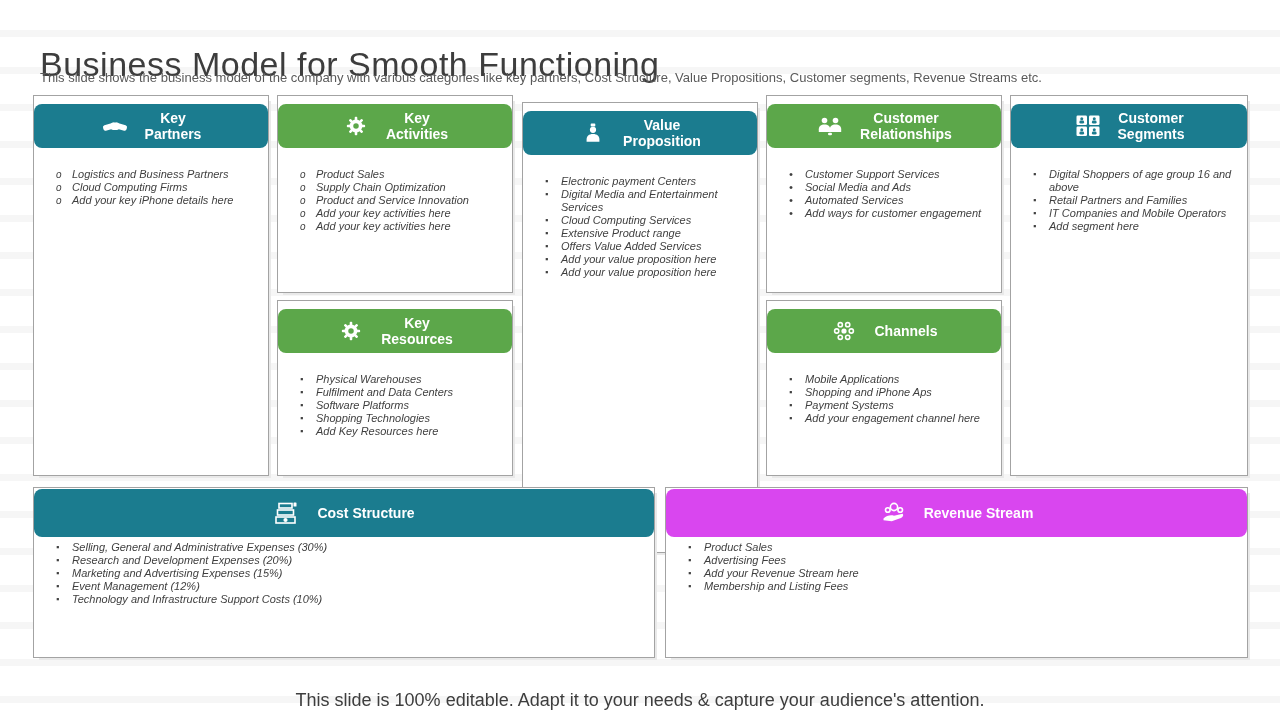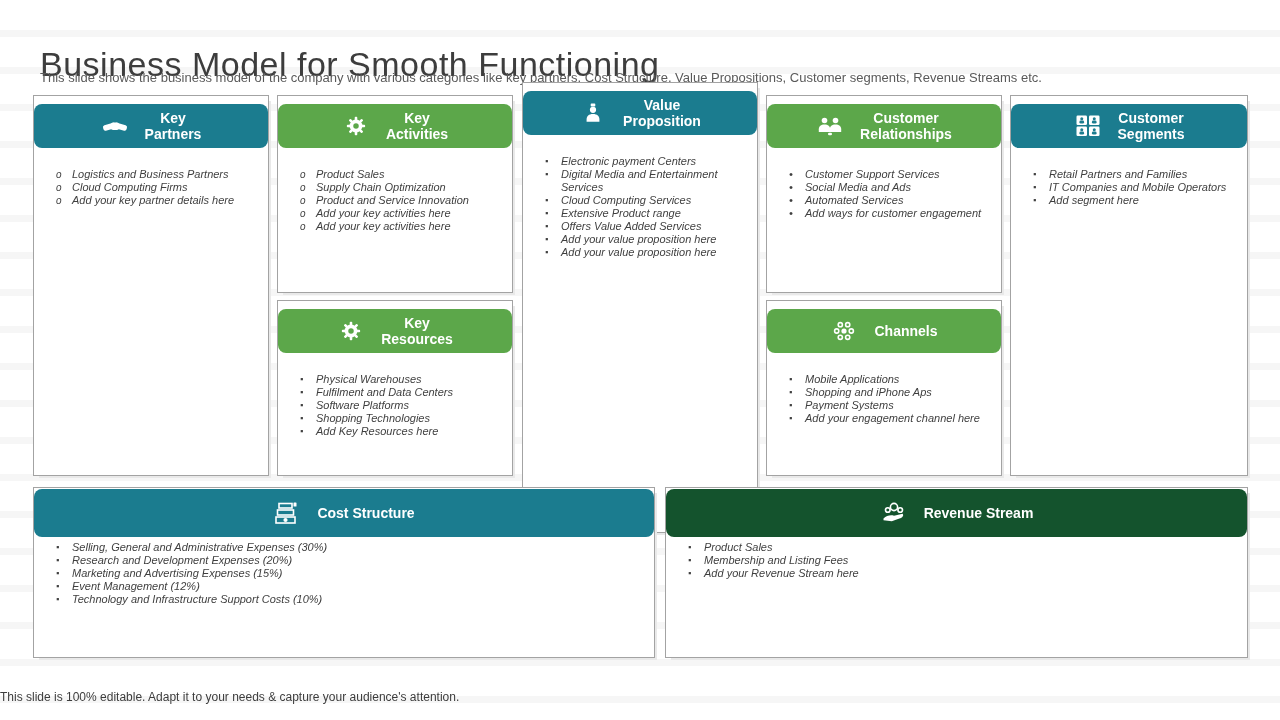--- a/index.html
+++ b/index.html
@@ -48,22 +48,22 @@
   ul.bullet-circle li::before{
     content:"o";position:absolute;left:2px;top:0;font-size:10px;color:#3f3f3f;
   }
   ul.bullet-square li::before{
     content:"\25AA";position:absolute;left:2px;top:0;font-size:9px;color:#3f3f3f;
   }
   ul.bullet-dot li::before{
     content:"\2022";position:absolute;left:2px;top:0;font-size:11px;color:#3f3f3f;
   }
   .page-footer{
-    position:absolute;left:0;top:690px;width:1280px;text-align:left;
-    font-size:12px;color:#3d3d3d;
+    position:absolute;left:0;top:690px;width:1280px;text-align:center;
+    font-size:18px;color:#3d3d3d;
   }
 </style>
 </head>
 <body>
 
 <div class="slide">
 
   <h1 class="page-title">Business Model for Smooth Functioning</h1>
   <div class="page-subtitle">This slide shows the business model of the company with various categories like key partners, Cost Structure, Value Propositions, Customer segments, Revenue Streams etc.</div>
 
@@ -75,21 +75,21 @@
           <rect class="w" x="12" y="8" width="13" height="5.5" rx="2" transform="rotate(16 18.5 10.75)"></rect>
           <rect class="w" x="9" y="6.5" width="8" height="7.5" rx="2"></rect>
         </svg>
       </span>
       <span class="band-title">Key
 Partners</span>
     </div>
     <ul class="items bullet-circle">
         <li>Logistics and Business Partners</li>
         <li>Cloud Computing Firms</li>
-        <li>Add your key partner details here</li>
+        <li>Add your key iPhone details here</li>
       </ul>
   </div>
 
   <div class="box" style="left:277px;top:95px;width:236px;height:198px;">
     <div class="band" style="background: rgb(92, 167, 74);">
       <span class="icon">
         <svg width="22" height="22" viewBox="0 0 24 24">
           <g class="w">
             <rect x="10.6" y="2" width="2.8" height="20" rx="1"></rect>
             <rect x="10.6" y="2" width="2.8" height="20" rx="1" transform="rotate(45 12 12)"></rect>
@@ -131,21 +131,21 @@
     </div>
     <ul class="items bullet-square">
         <li>Physical Warehouses</li>
         <li>Fulfilment and Data Centers</li>
         <li>Software Platforms</li>
         <li>Shopping Technologies</li>
         <li>Add Key Resources here</li>
       </ul>
   </div>
 
-  <div class="box" style="left:522px;top:82px;width:236px;height:451px;">
+  <div class="box" style="left:522px;top:102px;width:236px;height:451px;">
     <div class="band" style="background: rgb(27, 124, 143);">
       <span class="icon">
         <svg width="22" height="22" viewBox="0 0 24 24" class="w">
           <rect x="9.5" y="1.5" width="5" height="3.5" rx="0.8"></rect>
           <circle cx="12" cy="8.5" r="3.4"></circle>
           <path d="M12 13c-4.6 0-7 2.4-7 6v2.5h14V19c0-3.6-2.4-6-7-6z"></path>
         </svg>
       </span>
       <span class="band-title">Value
 Proposition</span>
@@ -223,20 +223,21 @@
               <rect x="3.4" y="16.6" width="4.7" height="3" rx="1.4"></rect>
             <circle cx="18.25" cy="14.8" r="1.5"></circle>
               <rect x="15.9" y="16.6" width="4.7" height="3" rx="1.4"></rect>
           </g>
         </svg>
       </span>
       <span class="band-title">Customer
 Segments</span>
     </div>
     <ul class="items bullet-square">
+        <li>Digital Shoppers of age group 16 and above</li>
         <li>Retail Partners and Families</li>
         <li>IT Companies and Mobile Operators</li>
         <li>Add segment here</li>
       </ul>
   </div>
 
   <div class="box wide" style="left:33px;top:487px;width:622px;height:171px;">
     <div class="band" style="background: rgb(27, 124, 143);">
       <span class="icon">
         <svg width="26" height="24" viewBox="0 0 26 24">
@@ -252,33 +253,34 @@
     <ul class="items bullet-square">
         <li>Selling, General and Administrative Expenses (30%)</li>
         <li>Research and Development Expenses (20%)</li>
         <li>Marketing and Advertising Expenses (15%)</li>
         <li>Event Management (12%)</li>
         <li>Technology and Infrastructure Support Costs (10%)</li>
       </ul>
   </div>
 
   <div class="box wide" style="left:665px;top:487px;width:583px;height:171px;">
-    <div class="band" style="background: #14532d;">
+    <div class="band" style="background: #d946ef;">
       <span class="icon">
         <svg width="26" height="24" viewBox="0 0 26 24">
           <circle class="ring" cx="13" cy="6" r="3.6"></circle>
           <circle class="ring" cx="6.8" cy="9" r="2.3"></circle>
           <circle class="ring" cx="19.2" cy="9" r="2.3"></circle>
           <path class="w" d="M2.5 17.5c3-2.8 6.8-3.8 10.5-2.8l8.6-2c1.6 1.9-.3 3.9-3.2 4.9l-7.6 2.6-8.3-1z"></path>
         </svg>
       </span>
       <span class="band-title">Revenue Stream</span>
     </div>
     <ul class="items bullet-square">
         <li>Product Sales</li>
+        <li>Advertising Fees</li>
+        <li>Add your Revenue Stream here</li>
         <li>Membership and Listing Fees</li>
-        <li>Add your Revenue Stream here</li>
       </ul>
   </div>
 
   <div class="page-footer">This slide is 100% editable. Adapt it to your needs &amp; capture your audience's attention.</div>
 
 </div>
 
 </body></html>

